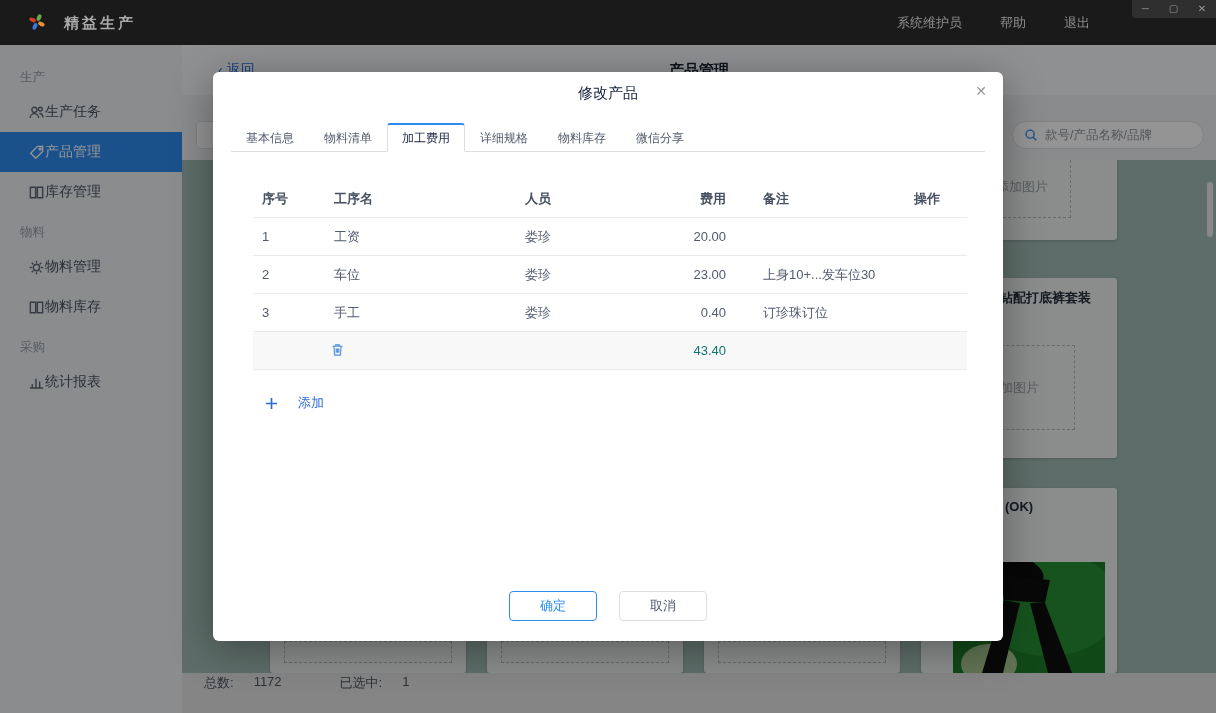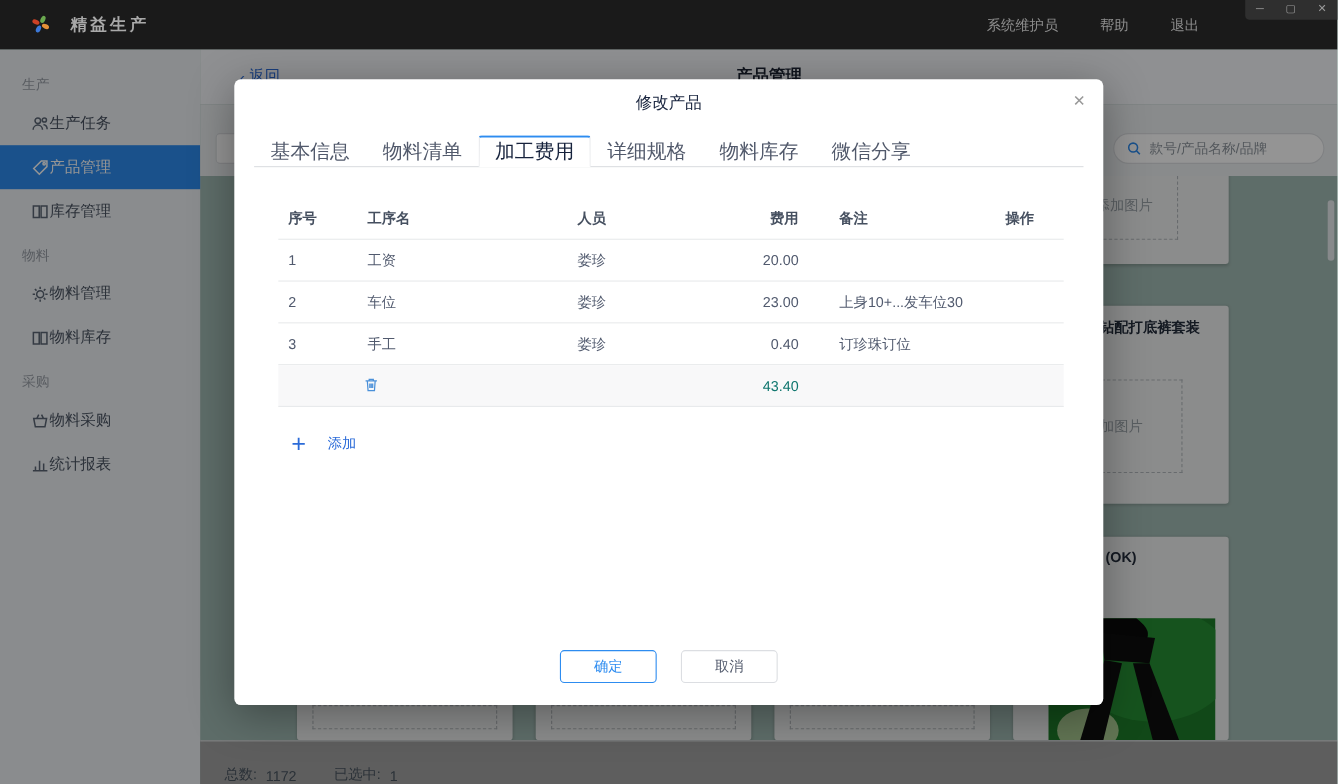--- a/index.html
+++ b/index.html
@@ -44,34 +44,34 @@
       border:1px solid #dcdfe2; border-radius:4px; }
 
   .card { position:absolute; width:196px; background:#f0f2f2; border-radius:3px;
       box-shadow:0 1px 3px rgba(0,0,0,.18); z-index:1; }
   .dash-box { position:absolute; border:1px dashed #b4b9bd; }
   .dash-box .ph-text { position:absolute; left:42px; top:50%; transform:translateY(-50%);
       color:#9aa2a8; font-size:13px; white-space:nowrap; }
   .card-title { position:absolute; font-size:13px; font-weight:bold; color:#242d3c; white-space:nowrap; }
   .scroll-thumb { position:absolute; right:3px; top:137px; width:6px; height:55px; background:#e8ecef;
       border-radius:3px; z-index:2; cursor:pointer; }
-  .bottombar { position:absolute; left:0; right:0; bottom:0; height:40px; background:#a3a3a3;
-      border-top:1px solid #e0e3e5; display:flex; align-items:flex-end; padding-left:22px; gap:8px;
+  .bottombar { position:absolute; left:0; right:0; bottom:0; height:40px; background:#e5e5e5;
+      border-top:1px solid #e0e3e5; display:flex; align-items:flex-start; padding-left:22px; gap:20px;
       font-size:13px; color:#4a5560; z-index:3; }
   .bottombar .sep { width:18px; }
 
   
   .overlay { position:absolute; left:0; top:45px; right:0; bottom:0; background:rgba(0,0,0,0.42); z-index:10; }
   .modal { position:absolute; left:213px; top:72px; width:790px; height:569px; background:#fff;
       border-radius:6px; z-index:20; box-shadow:0 8px 40px rgba(0,0,0,.35); }
   .modal-title { padding-top:12px; text-align:center; font-size:15px; color:#17233d; }
   .modal-close { position:absolute; right:16px; top:11px; color:#999; font-size:14px; cursor:pointer; }
 
   .tabs { display:flex; margin:20px 18px 0 18px; border-bottom:1px solid #dcdee2; }
-  .tab { padding:0 14px; height:29px; line-height:29px; font-size:18px; color:#51596b; cursor:pointer;
+  .tab { padding:0 14px; height:29px; line-height:29px; font-size:12px; color:#51596b; cursor:pointer;
       border:1px solid transparent; margin-bottom:-1px; }
   .tab.active { background:#fff; border:1px solid #dcdee2; border-bottom:1px solid #fff;
       border-top:2px solid #2d8cf0; border-radius:3px 3px 0 0; color:#17233d; line-height:26px; }
 
   .fee-table { margin:28px 36px 0 40px; font-size:13px; color:#515a6e; }
   .t-row { display:flex; align-items:center; height:38px; border-bottom:1px solid #e8eaec; }
   .t-row.header { color:#465060; font-weight:bold; }
   .t-row.total { background:#f8f8f9; }
   .col-no { width:68px; padding-left:9px; }
   .col-process { width:190px; padding-left:13px; }
@@ -156,26 +156,20 @@
 
   <div class="side-item">
     <svg width="17" height="17" viewBox="0 0 16 16">
       <path d="M2.2 3h5v10h-5zM8.8 3h5v10h-5z"></path>
     </svg>
     <span>物料库存</span>
   </div>
 
   <div class="side-section">采购</div>
 
-  <div class="side-item">
-    <svg width="17" height="17" viewBox="0 0 16 16">
-      <path d="M2.5 6h11l-1.4 7.2H3.9L2.5 6zM5.2 6l1.6-3.2M10.8 6 9.2 2.8"></path>
-    </svg>
-    <span>物料采购</span>
-  </div>
 
   <div class="side-item">
     <svg width="17" height="17" viewBox="0 0 16 16">
       <path d="M4 13V9.5M7.5 13V4.5M11 13V7M1.8 13.2h12.4"></path>
     </svg>
     <span>统计报表</span>
   </div>
 </div>
 
 <div class="content">

